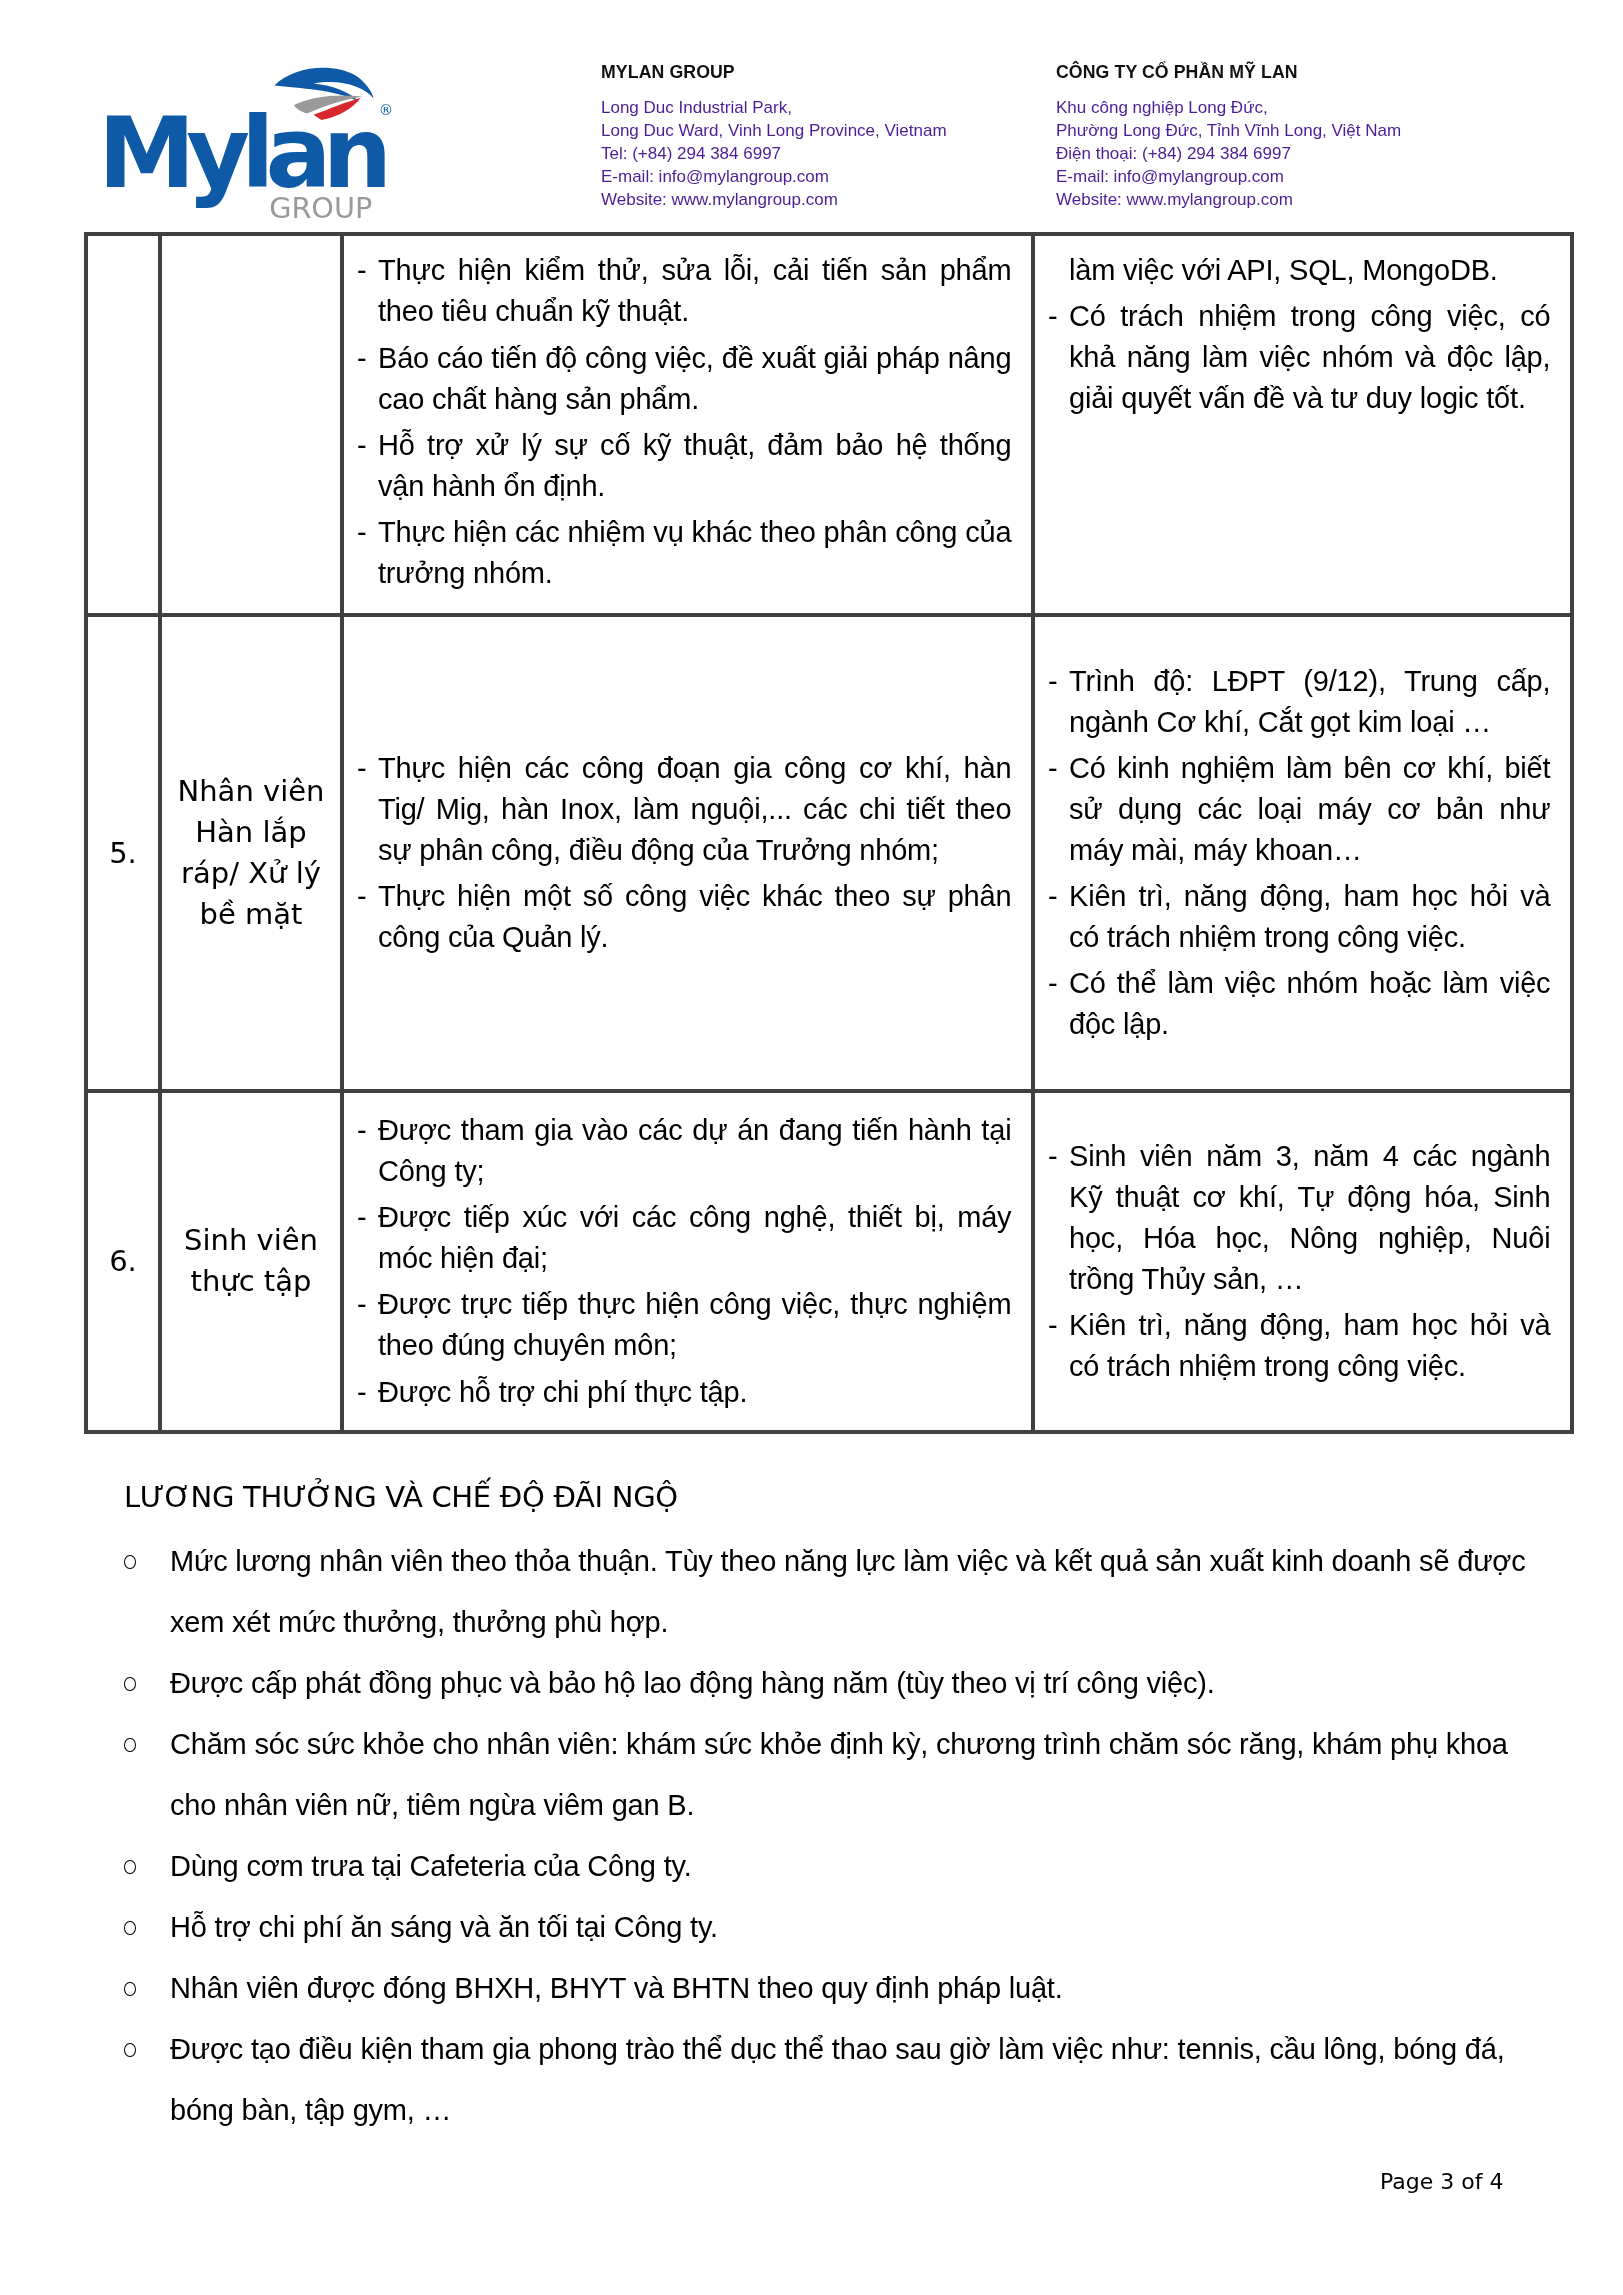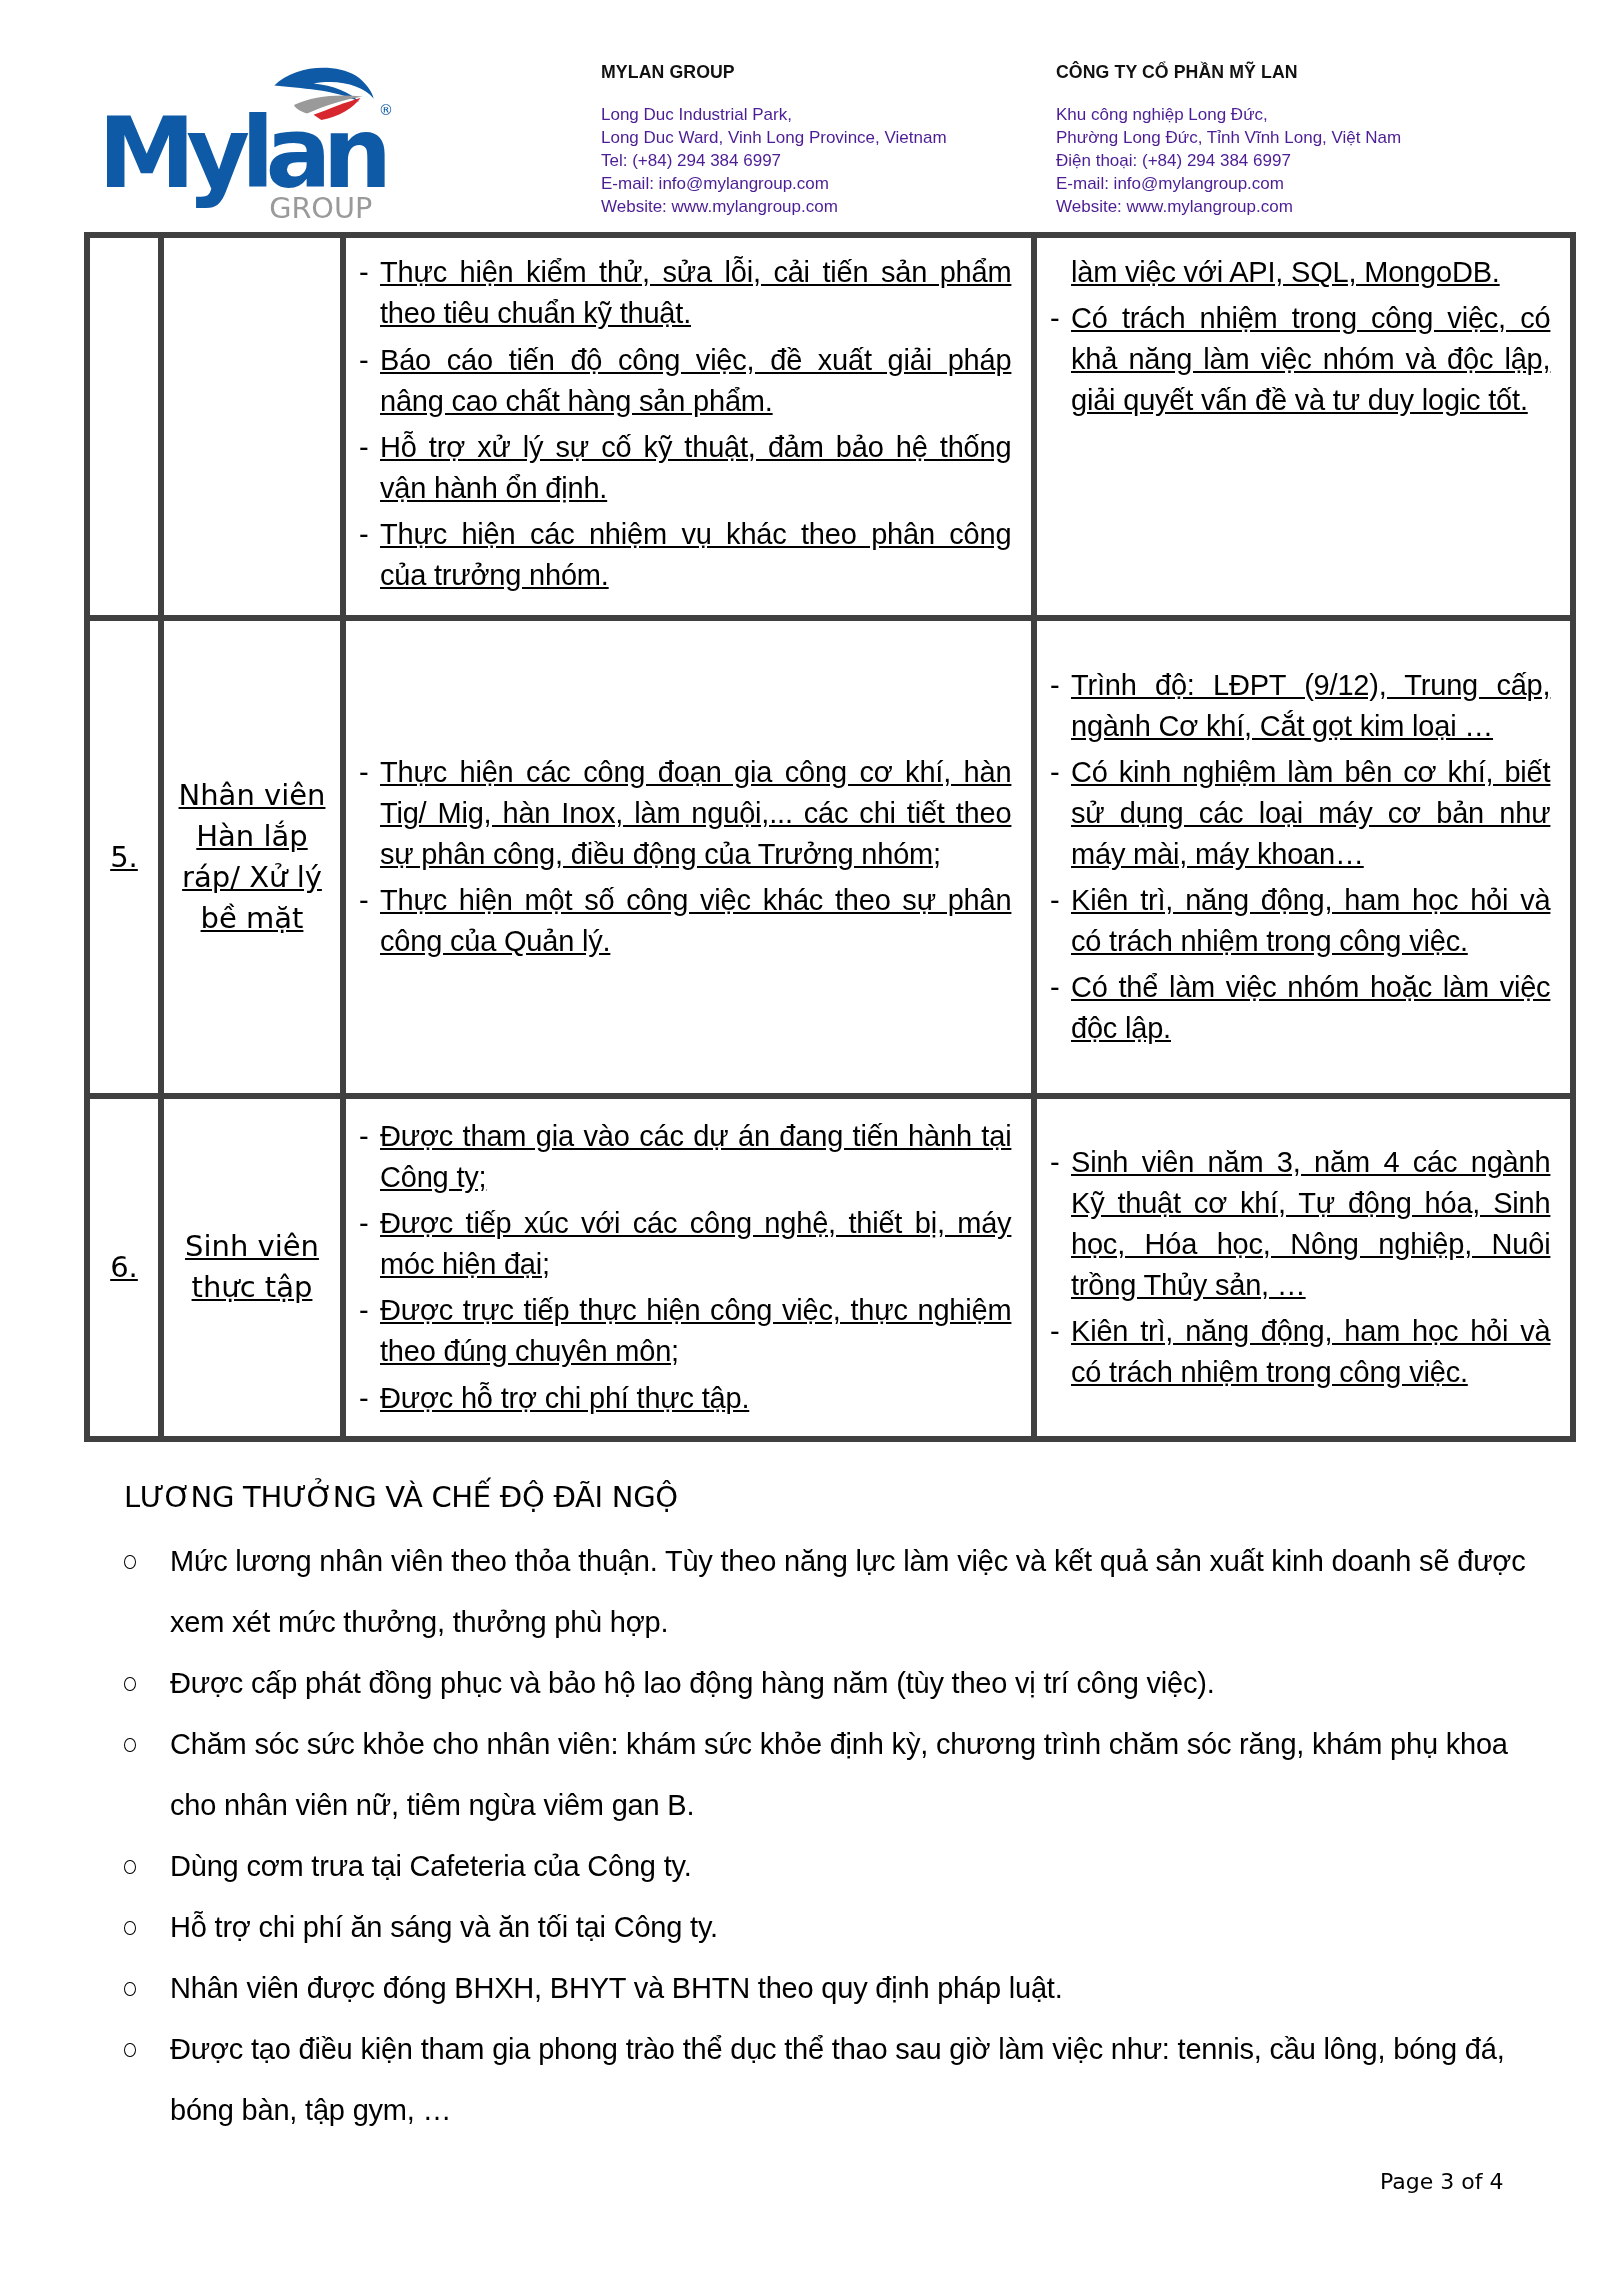--- a/index.html
+++ b/index.html
@@ -3,32 +3,32 @@
   <meta charset="utf-8">
   <style>
     html, body { margin: 0; padding: 0; background: #ffffff; }
     body {
       width: 1623px; height: 2295px; position: relative; overflow: hidden;
       font-family: "DejaVu Sans", sans-serif; color: #000;
     }
     
     .logo { position: absolute; left: 98px; top: 56px; width: 307px; height: 170px; }
     .hdr-block { position: absolute; top: 62px; font-family: "Liberation Sans", sans-serif; color: #222; }
-    .hdr-block .hdr-title { font-weight: bold; font-size: 17.7px; color: #111; margin-bottom: 20px; letter-spacing: 0.1px; }
+    .hdr-block .hdr-title { font-weight: bold; font-size: 17.7px; color: #111; margin-bottom: 13px; letter-spacing: 0.1px; }
     .hdr-block .hdr-line { font-size: 17px; line-height: 23px; color: #4c1d95; }
     .hdr-en { left: 601px; }
     .hdr-vi { left: 1056px; }
 
     
     .jobs-table {
       position: absolute; left: 84px; top: 232px; width: 1486px;
       border-collapse: collapse; table-layout: fixed;
       font-family: "DejaVu Sans", sans-serif;
     }
-    .jobs-table td { border: 6px solid #404040; vertical-align: middle; padding: 0; text-decoration: underline; }
+    .jobs-table td { border: 4px solid #404040; vertical-align: middle; padding: 0; }
     .col-no { width: 74px; }
     .col-title { width: 182px; }
     .col-duty { width: 691px; }
     .col-req { width: 539px; }
     .cell-no { text-align: center; font-size: 29px; }
     .cell-title { text-align: center; font-size: 29px; line-height: 41px; padding: 0 13px !important; }
     .bullets { list-style: none; margin: 0; padding: 11.8px 19.6px 11.8px 13px; }
     .bullets li {
       position: relative; padding-left: 21px; font-size: 29px; line-height: 41px;
       text-align: justify; margin: 5.2px 0; letter-spacing: -0.2px;

